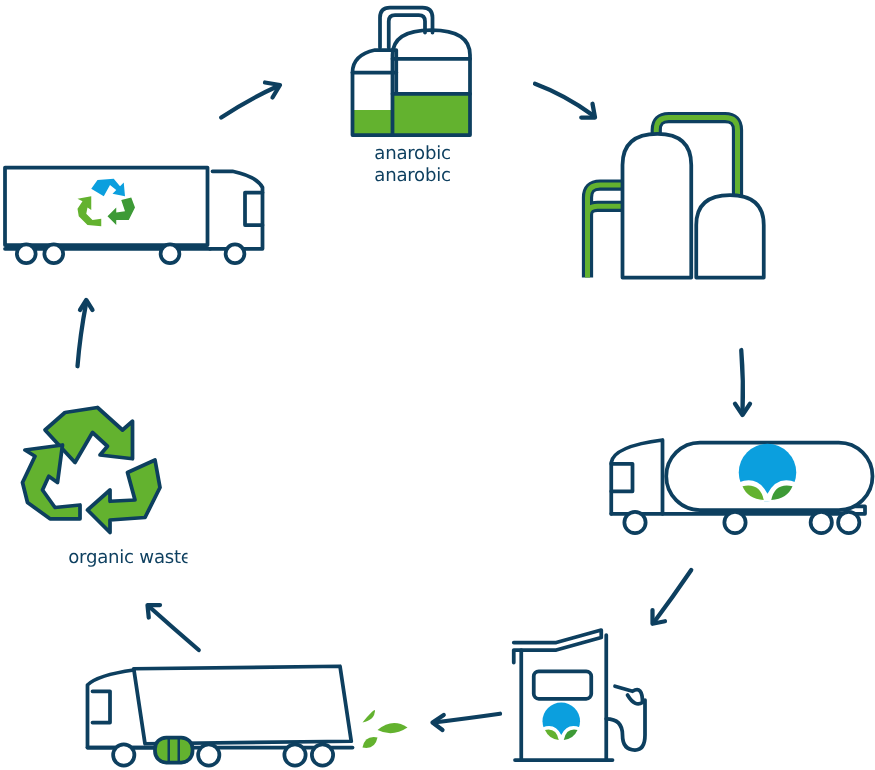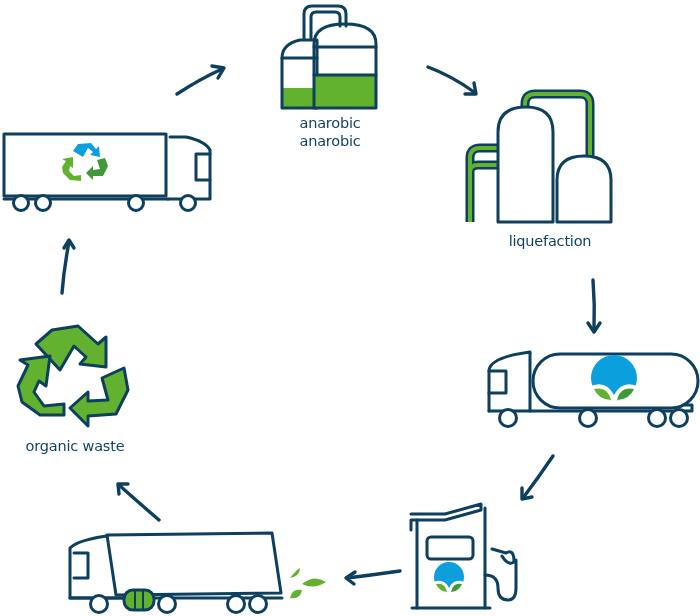--- a/index.html
+++ b/index.html
@@ -44,21 +44,20 @@
     <path d="M525 157 L525 104 Q525 94 535 94 L580 94 Q590 94 590 104 L590 158" stroke="#63b22f" stroke-width="4" fill="none"></path>
     <path d="M470 222 L470 158 Q470 148 480 148 L500 148 M470 172 Q470 165 478 165 L500 165" stroke="#0d3f5f" stroke-width="9" fill="none"></path>
     <path d="M470 222 L470 158 Q470 148 480 148 L500 148 M470 172 Q470 165 478 165 L500 165" stroke="#63b22f" stroke-width="4" fill="none"></path>
 
     <path class="navyfillw" d="M498 222 L498 132 Q498 107 526 107 Q553 107 553 132 L553 222 Z"></path>
 
     <path class="navyfillw" d="M557 222 L557 180 Q557 156 584 156 Q611 156 611 180 L611 222 Z"></path>
   </g>
   <foreignObject x="480" y="232" width="140" height="40">
     <div xmlns="http://www.w3.org/1999/xhtml" class="lbl" style="position:static;width:140px;">
-      <div>liquefaction</div>
     </div>
   </foreignObject>
 
   <g>
 
     <path class="navy" d="M489 411 L489 370 Q491 357 530 352 L530 411"></path>
     <path class="navy" d="M489 371 L506 371 L506 393 L489 393"></path>
 
     <path class="navy" d="M489 411 L692 411 L692 405 L681 405"></path>
 
@@ -121,21 +120,21 @@
 
   <g fill="#63b22f" stroke="#0d3f5f" stroke-width="3" stroke-linejoin="round">
 
     <path d="M36 344 L52 330 L78 326 L98 344 L106 337 L106 367 L80 364 L86 357 L74 346 L60 370 Z"></path>
 
     <path d="M102 378 L124 368 L128 390 L116 414 L88 416 L88 426 L70 408 L88 392 L88 401 L108 400 Z"></path>
 
     <path d="M64 415 L40 415 L22 402 L18 386 L28 365 L20 360 L50 356 L46 386 L39 381 L34 392 L44 406 L64 404 Z"></path>
   </g>
   <foreignObject x="0" y="437" width="150" height="40">
-    <div xmlns="http://www.w3.org/1999/xhtml" class="lbl" style="position:static;width:150px;">
+    <div xmlns="http://www.w3.org/1999/xhtml" class="lbl" style="position:static;width:150px;margin-left:29px;">
       <div>organic waste</div>
     </div>
   </foreignObject>
 
   <g>
     <rect class="navyfillw" x="4" y="134" width="162" height="62"></rect>
     <path class="navy" d="M170 137 L186 137 Q205 141 210 150 L210 199 L168 199"></path>
     <path class="navy" d="M196 154 L210 154 M196 154 L196 180 L210 180"></path>
     <path class="navy" d="M4 199 L168 199"></path>
     <circle class="navyfillw" cx="21" cy="203" r="7.5"></circle>

